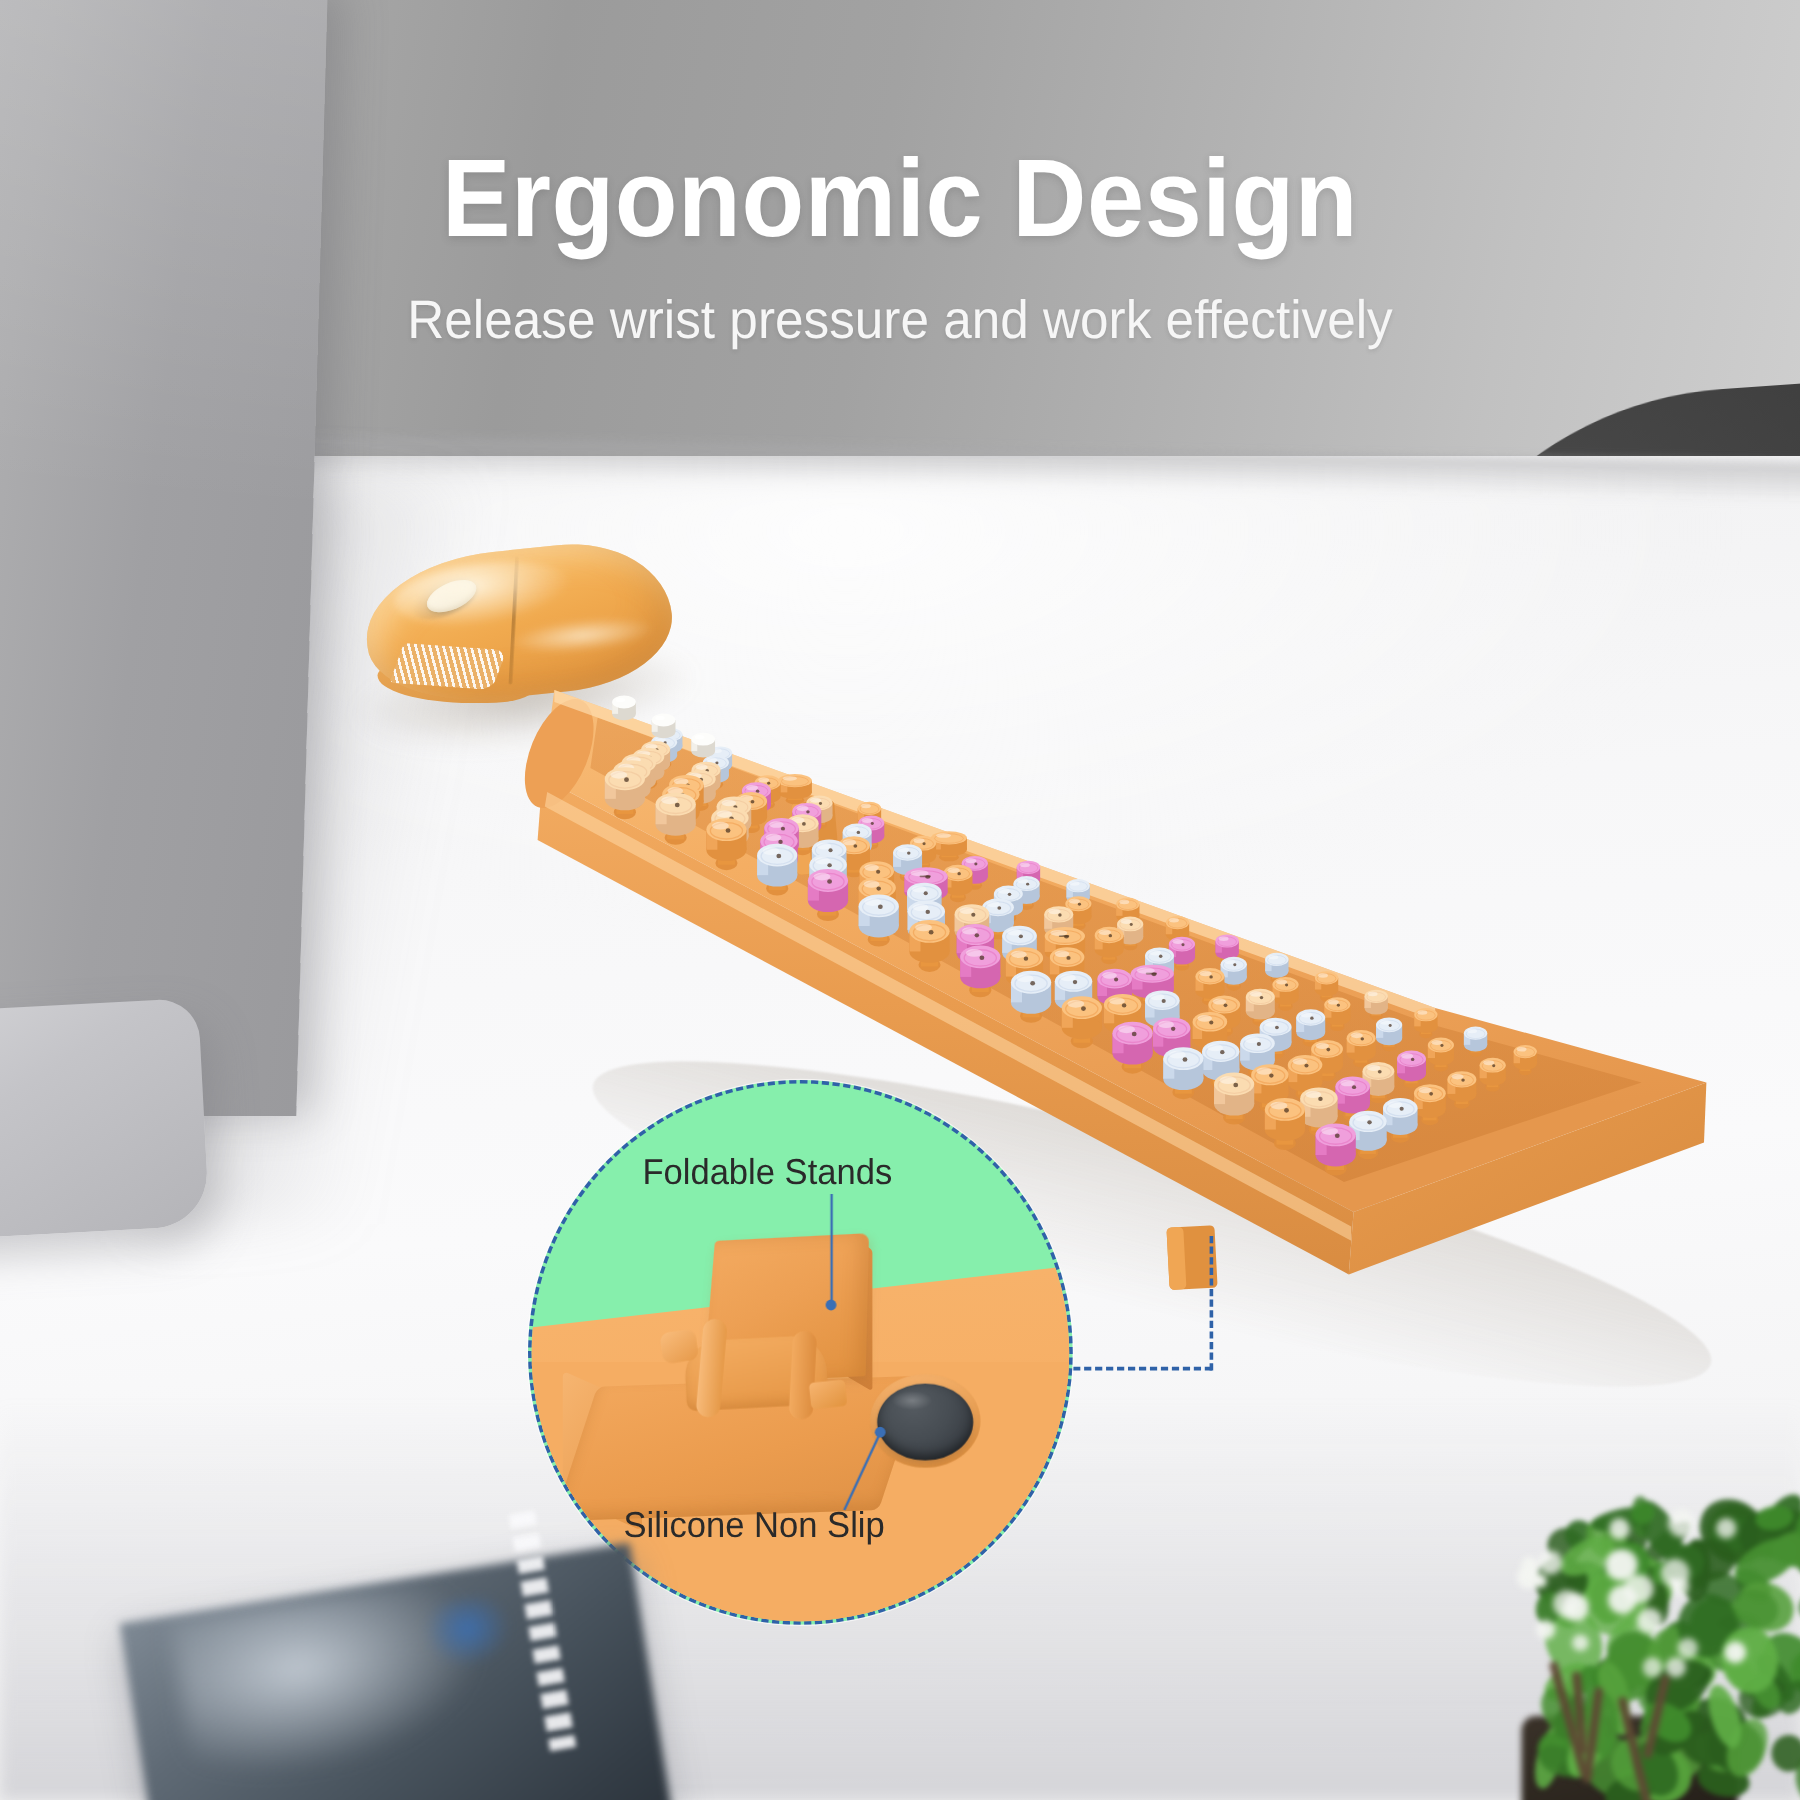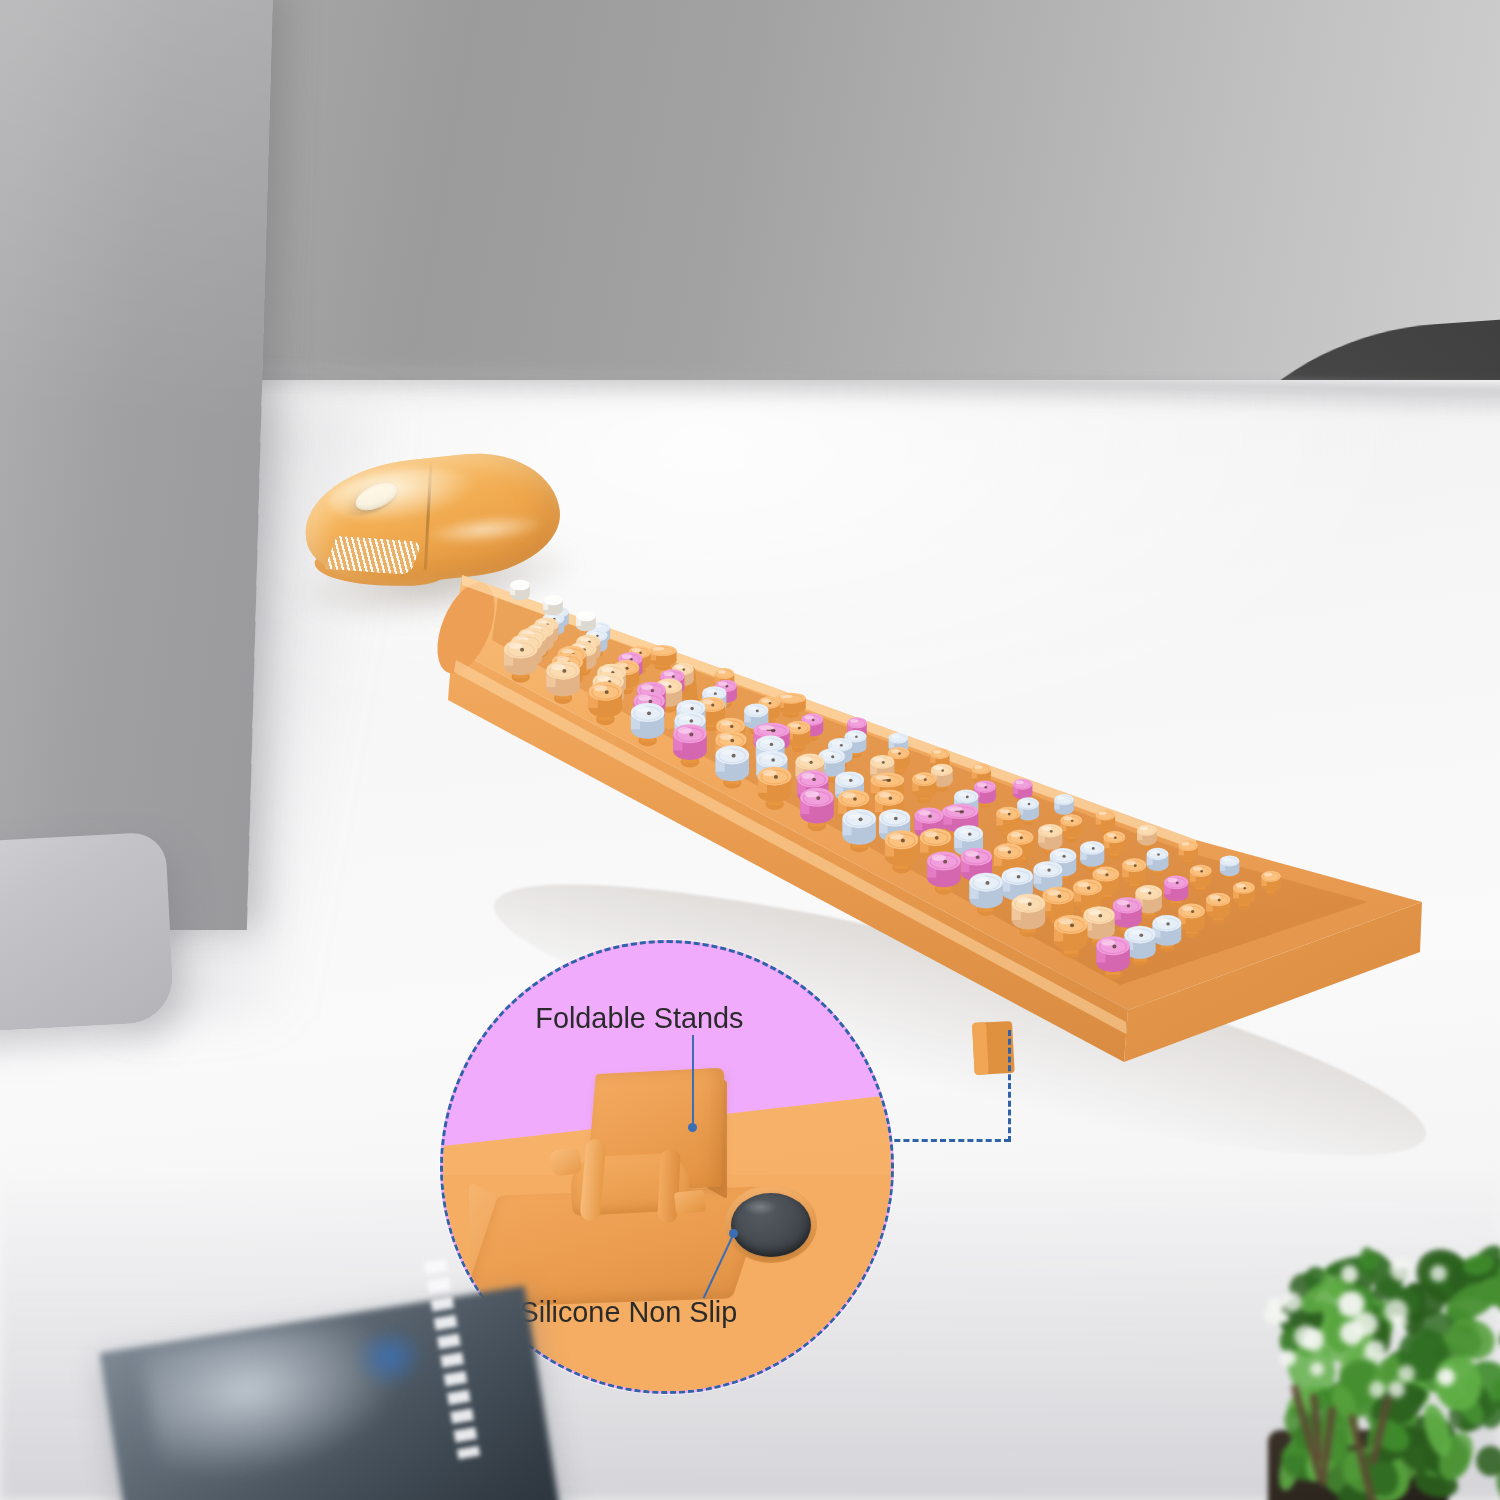--- a/index.html
+++ b/index.html
@@ -150,23 +150,23 @@
   }
   .mouse-skirt{
     position:absolute;left:5px;top:92px;width:130px;height:38px;
     background:linear-gradient(160deg,#eaa755,#d99444);
     border-radius:40% 20% 30% 60%;
     transform:rotate(6deg);z-index:-1;
   }
 
   
   .callout{
-    position:absolute;left:440px;top:940px;width:448px;height:448px;
+    position:absolute;left:440px;top:900px;width:448px;height:448px;
     border-radius:50%;
-    background:#f0abfc;
+    background:#86efac;
     border:3px dashed #2f62a8;
     overflow:hidden;
     box-shadow:0 0 0 1px rgba(255,255,255,.6);
   }
   .callout-orange{
     position:absolute;left:-60px;top:178px;width:580px;height:340px;
     background:linear-gradient(180deg,#f7b26a 0%,#f6ae64 40%,#f0a259 100%);
     transform:rotate(-6.5deg);
   }
   .callout-orange2{
@@ -313,20 +313,24 @@
   <div class="desk"></div>
   <div class="desk-edge"></div>
   <div class="desk-sheen"></div>
   <div class="desk-shade-bottom"></div>
 
   <div class="monitor-shadow"></div>
   <div class="monitor"></div>
   <div class="monitor-face"></div>
   <div class="monitor-foot"></div>
 
+  <div class="headings">
+    <div class="title">Ergonomic Design</div>
+    <div class="subtitle">Release wrist pressure and work effectively</div>
+  </div>
 
   <div class="mouse-shadow"></div>
   <div class="mouse">
     <div class="mouse-skirt"></div>
     <div class="mouse-body"></div>
     <div class="mouse-wheel-hole"></div>
     <div class="mouse-wheel"></div>
     <div class="mouse-split"></div>
     <div class="mouse-grille"></div>
     <div class="mouse-hi"></div>

